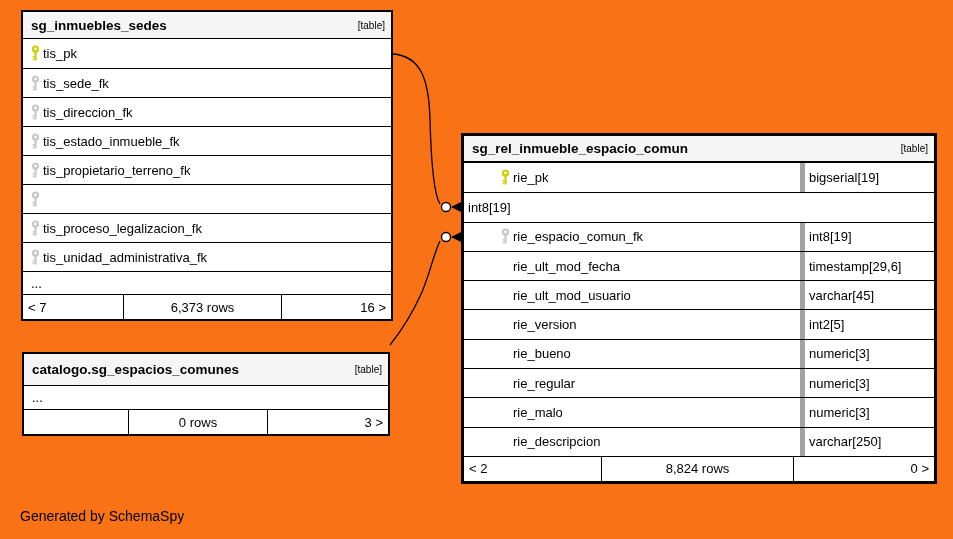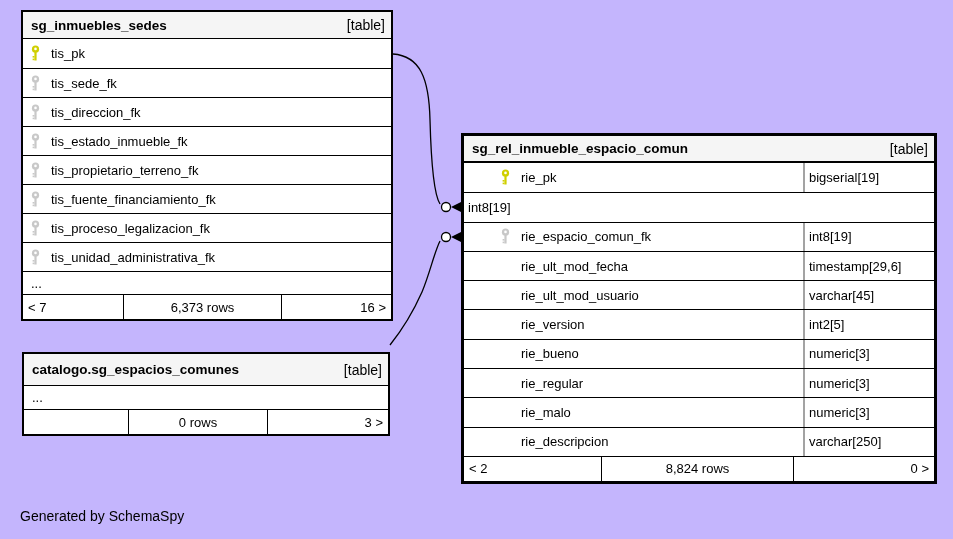--- a/index.html
+++ b/index.html
@@ -1,44 +1,44 @@
 <!DOCTYPE html>
 <html><head>
 <meta charset="utf-8">
 <style>
   html,body{margin:0;padding:0;background:#ffffff;}
   #canvas{
-    position:relative;width:953px;height:539px;background:#c4b5fd;overflow:hidden;
+    position:relative;width:953px;height:539px;background:#f97316;overflow:hidden;
     font-family:"Liberation Sans","DejaVu Sans",sans-serif;color:#000;
   }
   #edges{position:absolute;left:0;top:0;width:953px;height:539px;pointer-events:none;}
 
   .db-table{position:absolute;background:#fff;border:2px solid #000;box-sizing:border-box;}
   .db-table.focus{border-width:3px;}
 
   .tbl-header{
     display:flex;align-items:center;justify-content:space-between;
     background:#f5f5f5;border-bottom:1px solid #000;
     padding:0 6px 0 8px;height:27px;box-sizing:border-box;
   }
   .db-table.focus .tbl-header{border-bottom-width:2px;height:27px;}
   .tbl-title{font-weight:bold;font-size:13.5px;white-space:nowrap;}
-  .tbl-badge{font-size:14px;white-space:nowrap;}
+  .tbl-badge{font-size:10px;white-space:nowrap;}
 
   .tbl-rows{display:block;}
   .row{
     display:flex;align-items:stretch;height:var(--rowh,29px);box-sizing:border-box;
     font-size:13px;background:#fff;
   }
   .row + .row{border-top:1px solid #000;}
   .namecell{
-    display:flex;align-items:center;gap:10px;padding-left:7px;
+    display:flex;align-items:center;gap:2px;padding-left:7px;
     box-sizing:border-box;white-space:nowrap;flex:1;
   }
-  .row.with-type .namecell{flex:0 0 341px;border-right:2px solid #a3a3a3;padding-left:36px;}
+  .row.with-type .namecell{flex:0 0 341px;border-right:5px solid #a3a3a3;padding-left:36px;}
   .typecell{
     display:flex;align-items:center;padding-left:4px;white-space:nowrap;flex:1;
   }
   .keyicon{width:11px;height:17px;flex:0 0 11px;display:inline-block;}
 
   .ellipsis-row{
     border-top:1px solid #000;height:23px;display:flex;align-items:center;
     padding-left:8px;font-size:13px;box-sizing:border-box;
   }
   .tbl-footer{
@@ -133,21 +133,20 @@
         </div>
         <div class="row">
           <div class="namecell">
             <svg class="keyicon" viewBox="0 0 11 17">
               <circle cx="5.5" cy="4.2" r="3.6" fill="#c8c8c8"></circle>
               <circle cx="5.5" cy="3.9" r="1.3" fill="#ffffff"></circle>
               <rect x="4.4" y="7" width="2.2" height="8.5" fill="#c8c8c8"></rect>
               <rect x="2.6" y="11" width="1.9" height="1.6" fill="#c8c8c8"></rect>
               <rect x="2.6" y="13.6" width="1.9" height="1.6" fill="#c8c8c8"></rect>
             </svg>
-            <span>tis_fuente_financiamiento_fk</span>
           </div>
         </div>
         <div class="row">
           <div class="namecell">
             <svg class="keyicon" viewBox="0 0 11 17">
               <circle cx="5.5" cy="4.2" r="3.6" fill="#c8c8c8"></circle>
               <circle cx="5.5" cy="3.9" r="1.3" fill="#ffffff"></circle>
               <rect x="4.4" y="7" width="2.2" height="8.5" fill="#c8c8c8"></rect>
               <rect x="2.6" y="11" width="1.9" height="1.6" fill="#c8c8c8"></rect>
               <rect x="2.6" y="13.6" width="1.9" height="1.6" fill="#c8c8c8"></rect>

